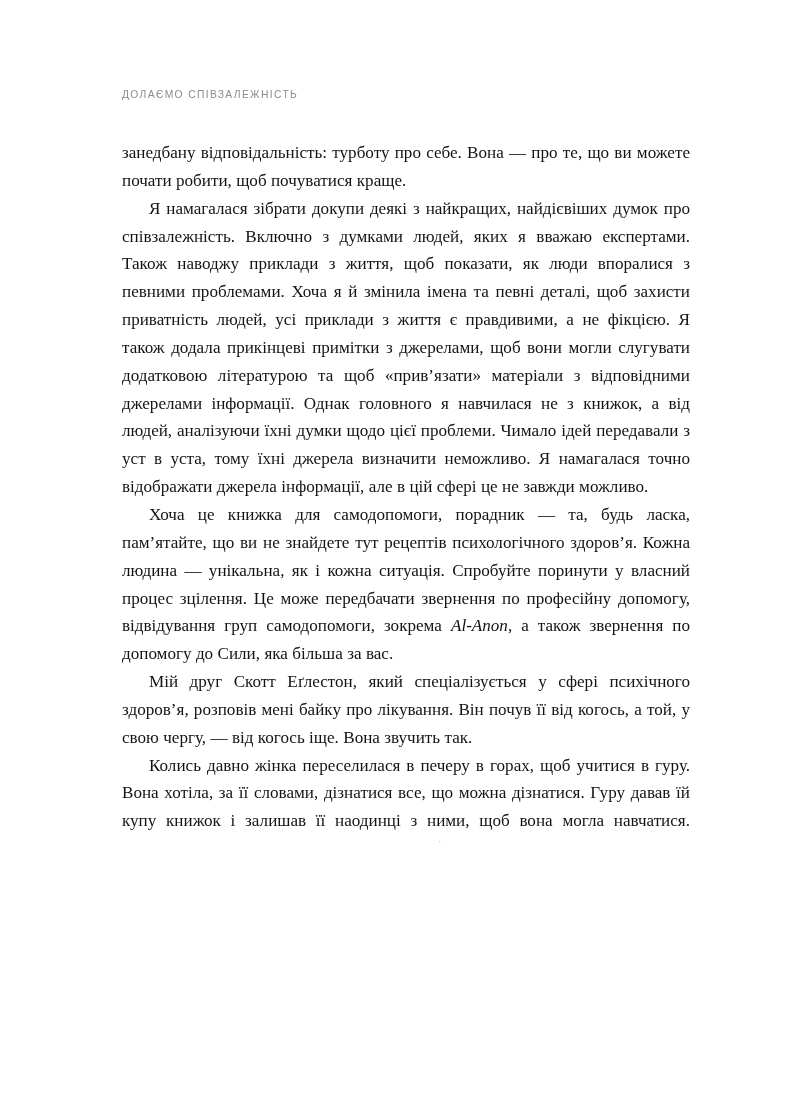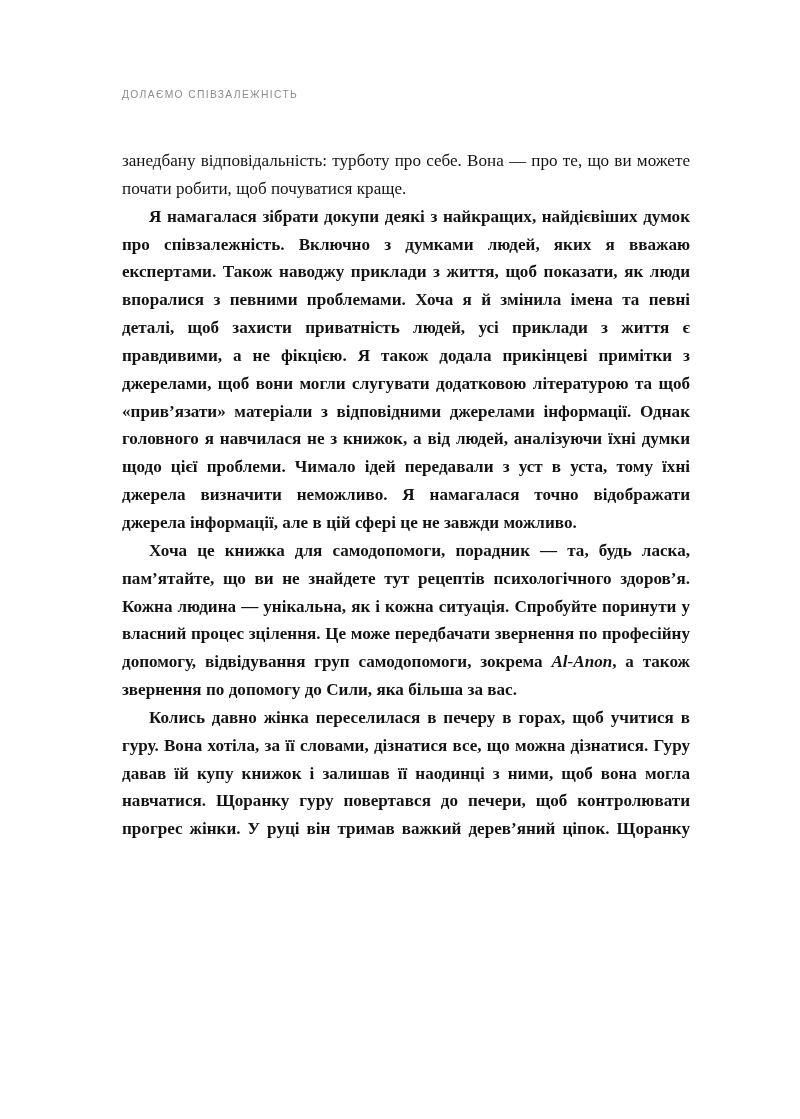--- a/index.html
+++ b/index.html
@@ -33,21 +33,20 @@
     white-space: nowrap;
     -webkit-font-smoothing: antialiased;
   }
 
   
   .text-column {
     position: absolute;
     left: 122px;
     top: 139px;
     width: 568px;
-    margin-top: 8px;
   }
 
   .para {
     margin: 0;
     font-family: "Liberation Serif", "DejaVu Serif", serif;
     font-size: 17.1px;
     line-height: 27.85px;
     color: #131314;
     text-align: justify;
     text-justify: inter-word;
@@ -56,21 +55,20 @@
     -webkit-hyphens: manual;
     word-spacing: 0.1px;
   }
 
   .para + .para {
     text-indent: 27px;
   }
 
   .para.indent {
     text-indent: 27px;
-    font-weight: bold;
   }
 
   .para i,
   .para em {
     font-style: italic;
   }
 
   
   .para {
     text-align-last: left;
@@ -96,20 +94,21 @@
   <div class="running-head">ДОЛАЄМО СПІВЗАЛЕЖНІСТЬ</div>
 
   <div class="text-column">
 
     <p class="para">занедбану відповідальність: турботу про себе. Вона — про те, що ви можете почати робити, щоб почуватися краще.</p>
 
     <p class="para indent">Я намагалася зібрати докупи деякі з найкращих, найдієвіших думок про співзалежність. Включно з думками людей, яких я вважаю експертами. Також наводжу приклади з життя, щоб показати, як люди впоралися з певними проблемами. Хоча я й змінила імена та певні деталі, щоб захисти приватність людей, усі приклади з життя є правдивими, а не фікцією. Я також додала прикінцеві примітки з джерелами, щоб вони могли слугувати додатковою літературою та щоб «прив’язати» матеріали з відповідними джерелами інформації. Однак головного я навчилася не з книжок, а від людей, аналізуючи їхні думки щодо цієї проблеми. Чимало ідей передавали з уст в уста, тому їхні джерела визначити неможливо. Я намагалася точно відображати джерела інформації, але в цій сфері це не завжди можливо.</p>
 
     <p class="para indent"><span>Хоча це книжка для самодопомоги, порадник — та, будь ласка, пам’ятайте, що ви не знайдете тут рецептів психологічного здоров’я. Кожна людина — унікальна, як і кожна ситуація. Спробуйте поринути у власний процес зцілення. Це може передбачати звернення по професійну допомогу, відвідування груп самодопомоги, зокрема </span><i>Al-Anon</i><span>, а також звернення по допомогу до Сили, яка більша за вас.</span></p>
 
+    <p class="para indent">Мій друг Скотт Еґлестон, який спеціалізується у сфері психічного здоров’я, розповів мені байку про лікування. Він почув її від когось, а той, у свою чергу, — від когось іще. Вона звучить так.</p>
 
     <p class="para indent">Колись давно жінка переселилася в печеру в горах, щоб учитися в гуру. Вона хотіла, за її словами, дізнатися все, що можна дізнатися. Гуру давав їй купу книжок і залишав її наодинці з ними, щоб вона могла навчатися. Щоранку гуру повертався до печери, щоб контролювати прогрес жінки. У руці він тримав важкий дерев’яний ціпок. Щоранку він ставив їй те саме запитання: «Чи вивчила ти вже все, що можна вивчити?» І її відповідь</p>
 
   </div>
 
   <div class="folio">26</div>
 
 </div>
 
 </body></html>

